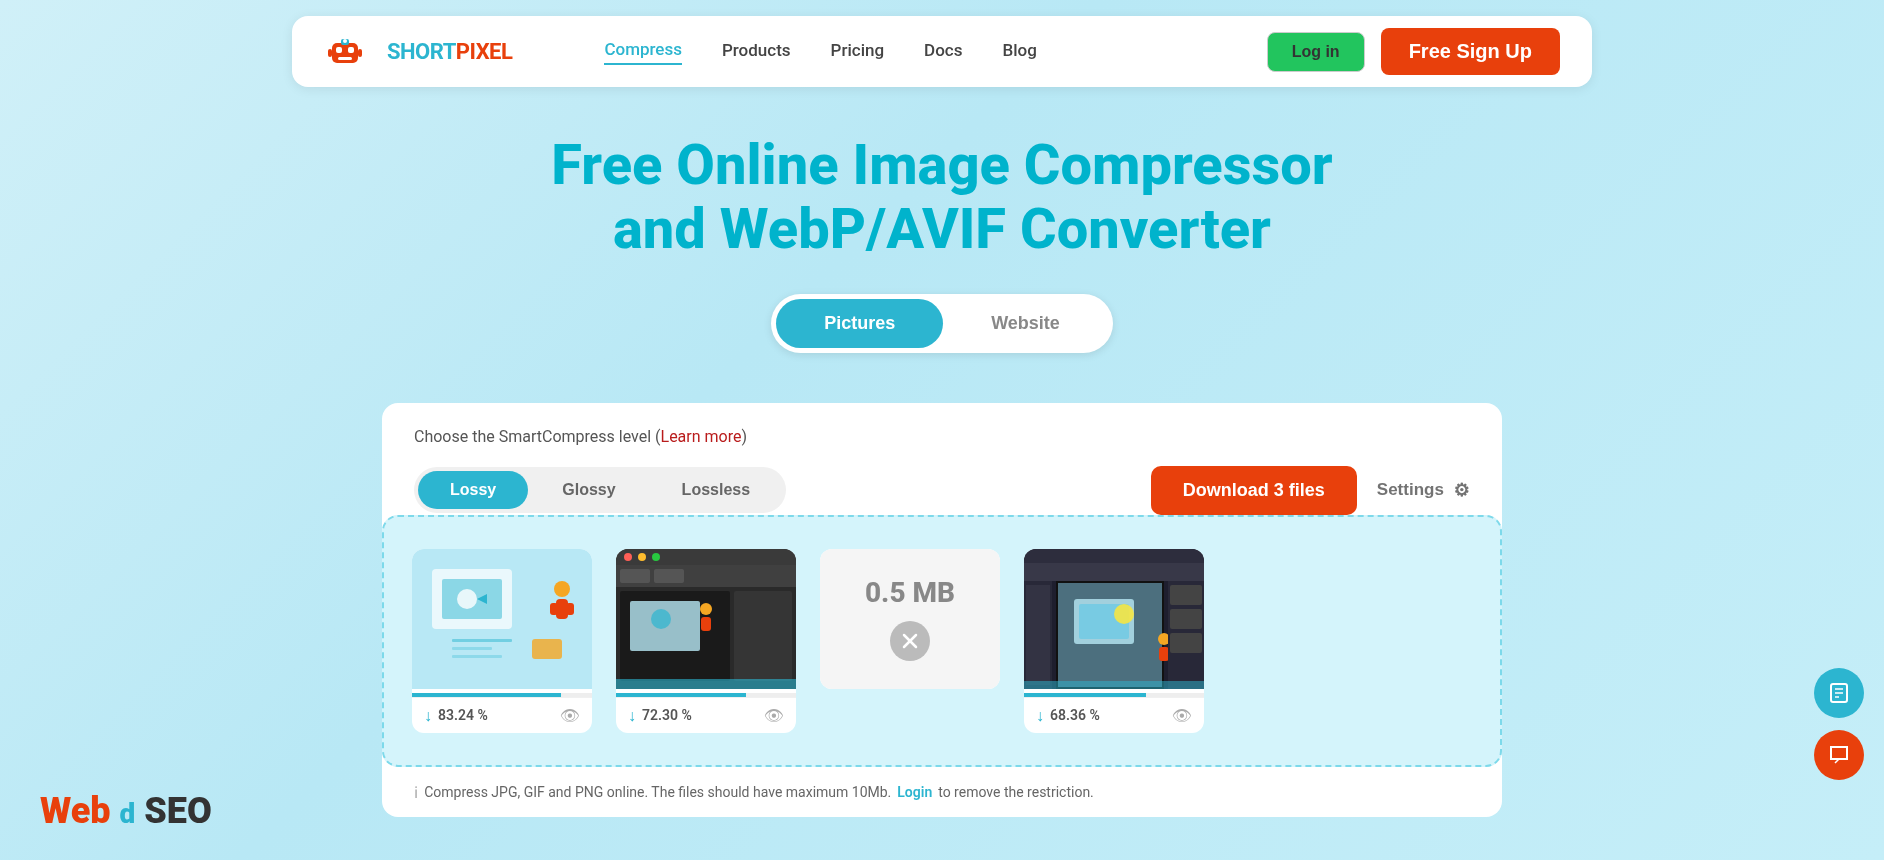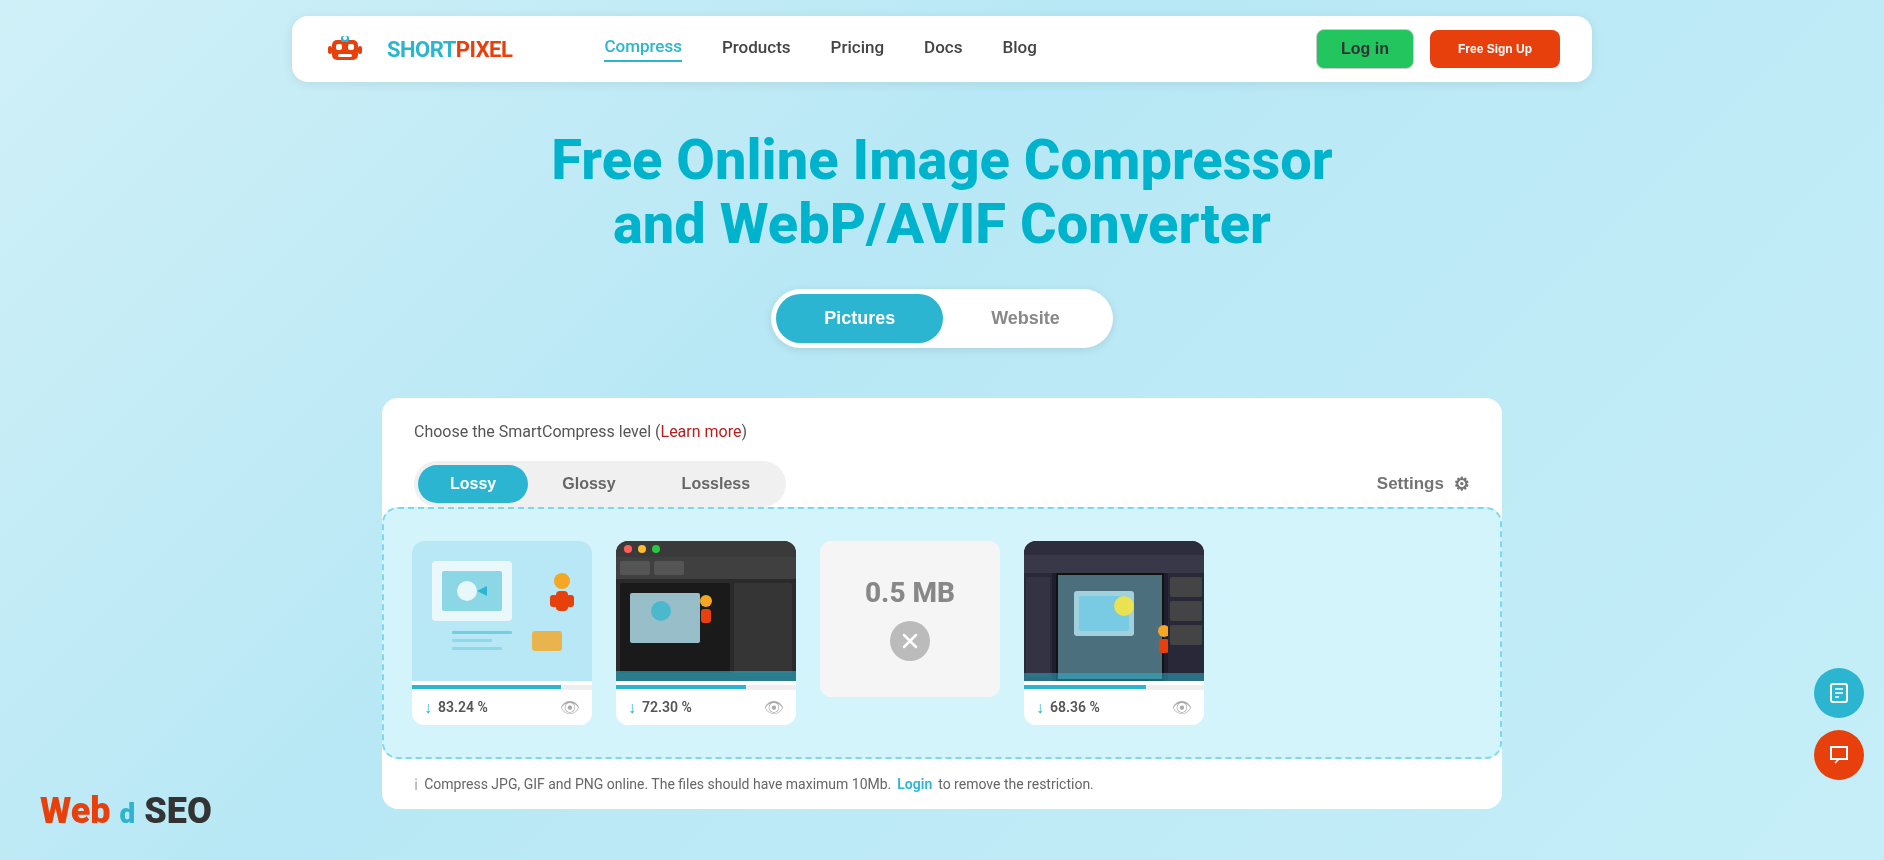--- a/index.html
+++ b/index.html
@@ -73,21 +73,21 @@
       font-size: 16px;
       font-weight: 600;
       cursor: pointer;
     }
     .btn-signup {
       background: #e8400c;
       color: white;
       border: none;
       padding: 12px 28px;
       border-radius: 8px;
-      font-size: 12px;
+      font-size: 20px;
       font-weight: 700;
       cursor: pointer;
     }
 
     
     .hero {
       text-align: center;
       padding: 30px 20px 20px;
     }
     .hero-title {
@@ -213,21 +213,21 @@
     }
     .image-card {
       background: white;
       border-radius: 12px;
       overflow: hidden;
       width: 180px;
       flex-shrink: 0;
     }
     .image-thumb-placeholder {
       width: 100%;
-      height: 156px;
+      height: 140px;
       background: #f5f5f5;
       display: flex;
       flex-direction: column;
       align-items: center;
       justify-content: center;
       position: relative;
     }
     .file-size-label {
       font-size: 28px;
       font-weight: 800;
@@ -411,20 +411,21 @@
         <span>Choose the SmartCompress level (</span><a>Learn more</a><span>)</span>
       </span>
     </div>
     <div class="compress-controls">
       <div class="level-tabs">
         <button class="level-tab active">Lossy</button>
         <button class="level-tab">Glossy</button>
         <button class="level-tab">Lossless</button>
       </div>
       <div class="right-controls">
+        <button class="btn-download">Download 3 files</button>
         <button class="btn-settings">
           <span>Settings</span>
           <span class="gear-icon">⚙</span>
         </button>
       </div>
     </div>
   </div>
 
   <div class="images-wrapper">
     <div class="images-area">

